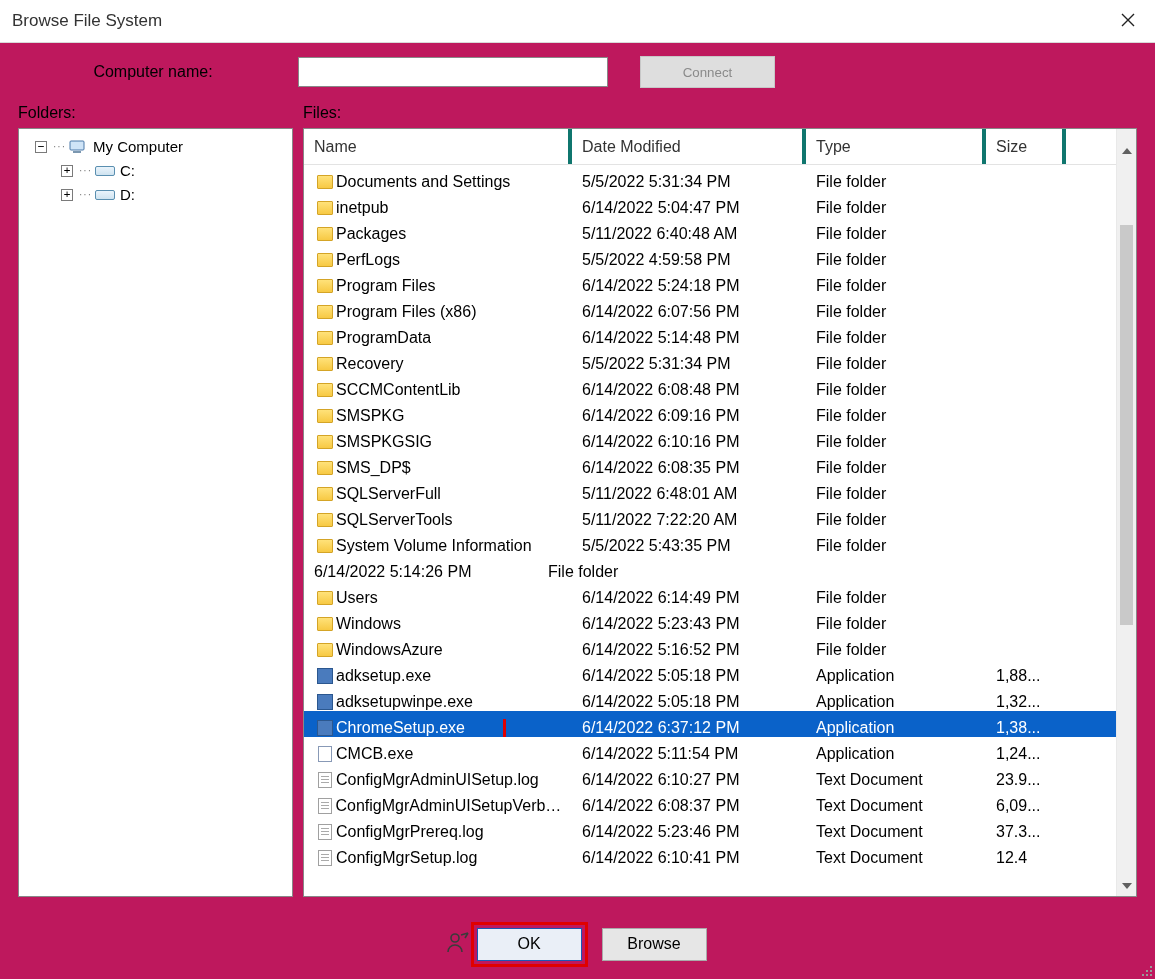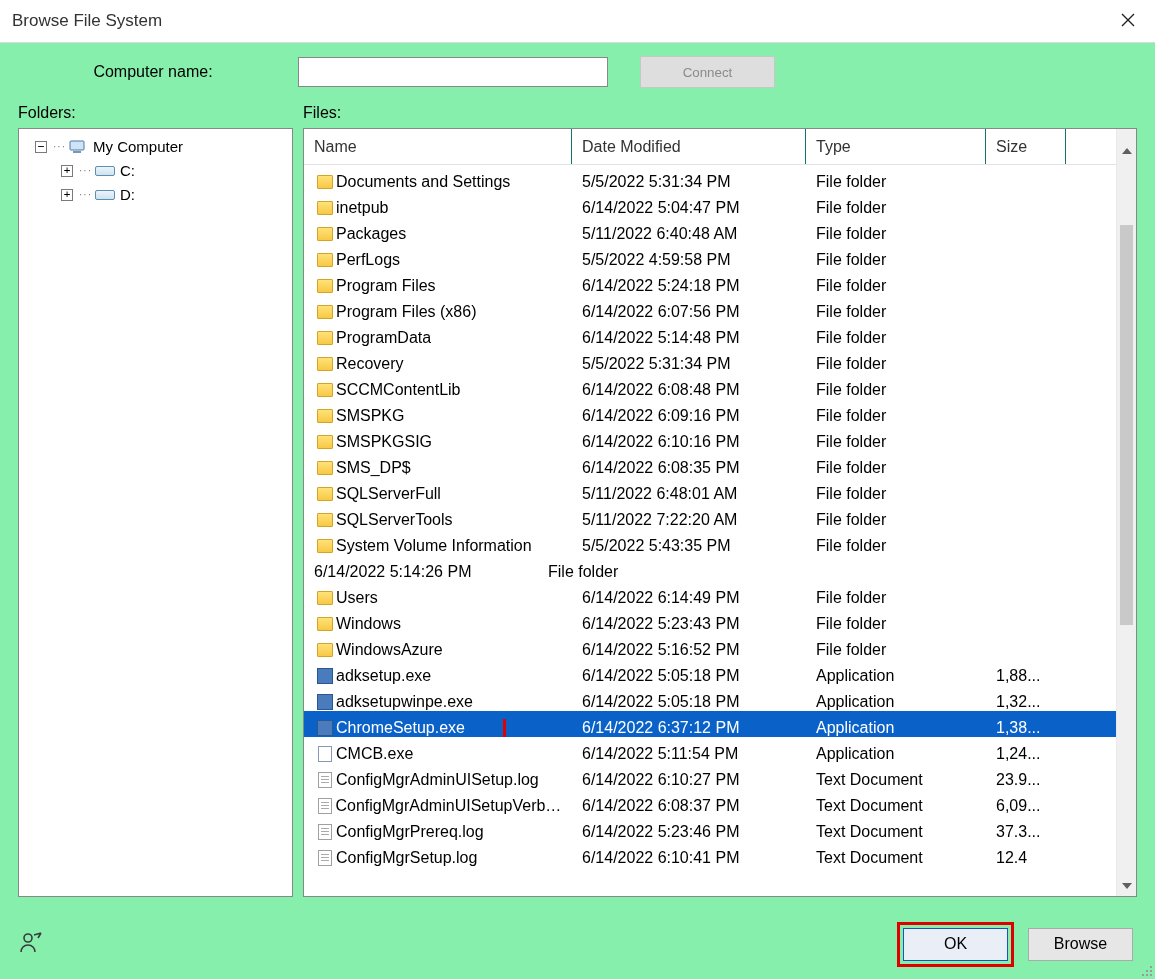--- a/index.html
+++ b/index.html
@@ -1,18 +1,18 @@
 <!DOCTYPE html>
 <html><head>
 <meta charset="utf-8">
 <style>
   * { box-sizing: border-box; }
   html, body { margin:0; padding:0; height:100%; }
   body { font-family: "Segoe UI", Tahoma, sans-serif; font-size:15px; background:#f0f0f0; color:#000; }
-  .window { width:1155px; height:979px; background:#86efac; display:flex; flex-direction:column; position:relative;}
+  .window { width:1155px; height:979px; background:#be185d; display:flex; flex-direction:column; position:relative;}
   .titlebar { height:43px; background:#fff; border-bottom:1px solid #d9d9d9; display:flex; align-items:center; justify-content:space-between; padding:0 12px;}
   .title-text { font-size:17px; color:#333;}
   .close-x { font-size:18px; color:#222; padding:4px 8px; cursor:pointer;}
   .content { flex:1; padding:13px 18px 0 18px; display:flex; flex-direction:column;}
   .row-top { display:flex; align-items:center; gap:10px; margin-bottom:16px;}
   .label { font-size:16px; color:#000;text-align:center;}
   .comp-label { width:270px;}
   .comp-input { width:310px; height:30px; border:1px solid #888; background:#fff; padding:2px 6px;}
   .connect-btn { width:135px; height:32px; background:#dedede; border:1px solid #c7c7c7; color:#8a8a8a; cursor:default;}
   .panels { flex:1; display:flex; gap:10px; min-height:0;}
@@ -29,37 +29,37 @@
   .tree-indent1 { padding-left:12px;}
   .tree-indent2 { padding-left:38px;}
   .list-wrap { flex:1; display:flex; overflow:hidden;}
   .list { flex:1; overflow:hidden;}
   .list-head { display:flex; align-items:center; height:36px; border-bottom:1px solid #e3e3e3; font-size:16px; color:#333;}
   .col { padding:0 10px; overflow:hidden; white-space:nowrap; text-overflow:ellipsis;}
   .col-name { width:268px; display:flex; align-items:center;}
   .col-date { width:234px;}
   .col-type { width:180px;}
   .col-size { width:80px;}
-  .list-head .col { border-right:1px solid #0f766e; height:100%; display:flex; align-items:center;}
+  .list-head .col { border-right:4px solid #0f766e; height:100%; display:flex; align-items:center;}
   .list-body { overflow:hidden;}
   .row { display:flex; align-items:flex-end; height:26px; font-size:16px; color:#000;}
   .row.selected { background:#0a62c9; color:#fff;}
   .icon-cell { width:22px; display:flex; justify-content:center;}
   .icon-folder { width:16px; height:14px; background:linear-gradient(180deg,#ffe27a,#f7c944); border:0.5px solid #d4a426; border-radius:1px;}
   .icon-exe { width:16px; height:16px; background:#4a7bbd; border:0.5px solid #2b578f; display:flex; align-items:center; justify-content:center; font-size:9px; color:#fff;}
   .icon-cfg { width:14px; height:16px; background:#fff; border:1px solid #8899b6;}
   .icon-txt { width:14px; height:16px; background:#fff; border:1px solid #a0a0a0; position:relative;}
   .icon-txt::before { content:""; position:absolute; left:2px; right:2px; top:3px; height:1px; background:#aaa; box-shadow:0 3px 0 #aaa, 0 6px 0 #aaa;}
   .name-text { overflow:hidden; text-overflow:ellipsis; white-space:nowrap;}
   .vscroll { width:20px; background:#f0f0f0; border-left:1px solid #e9e9e9; position:relative;}
   .vscroll .arrow { height:20px; display:flex; align-items:center; justify-content:center; font-size:10px; color:#555;}
   .vscroll .track { position:absolute; top:36px; bottom:20px; left:3px; right:3px;}
   .vscroll .thumb { position:absolute; right:0; left:0; top:60px; height:400px; background:#c9c9c9;}
   .red-box { border:3px solid #e00000;}
-  .footer { height:70px; display:flex; align-items:center; justify-content:space-between; padding:0 22px 0 18px;}
+  .footer { height:70px; display:flex; align-items:center; justify-content:center; padding:0 22px 0 18px;}
   .footer-left { display:flex; align-items:center;}
   .person-icon svg{width:26px;height:26px;stroke:#3b3b3b;fill:none;stroke-width:1.6}
   .footer-right { display:flex; gap:14px; align-items:center;}
   .btn { width:105px; height:33px; background:#e6e6e6; border:1px solid #aaa; font-size:16px; cursor:pointer;}
   .btn.ok { background:#eaeff7; border:1.5px solid #1a57b5;}
   .ok-wrap { padding:3px;}
   .resize-grip { position:absolute; right:3px; bottom:3px; width:14px; height:14px;}
   .resize-grip span{ position:absolute; width:2px; height:2px; background:#9a9a9a;}
 </style>
 </head>

